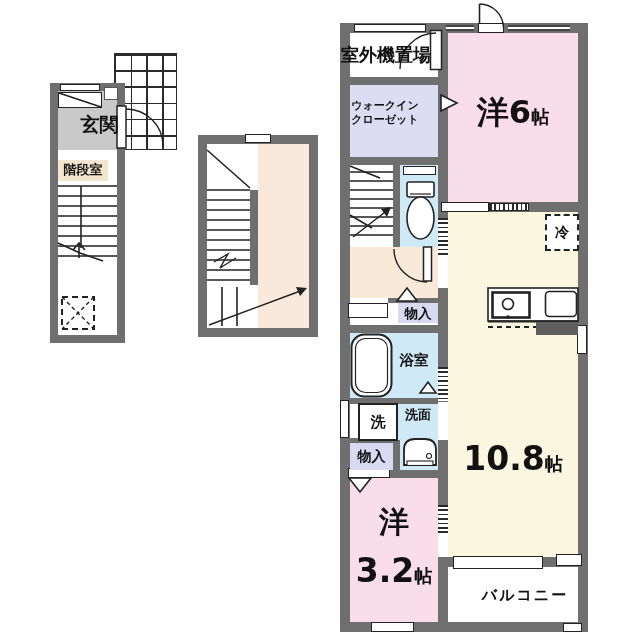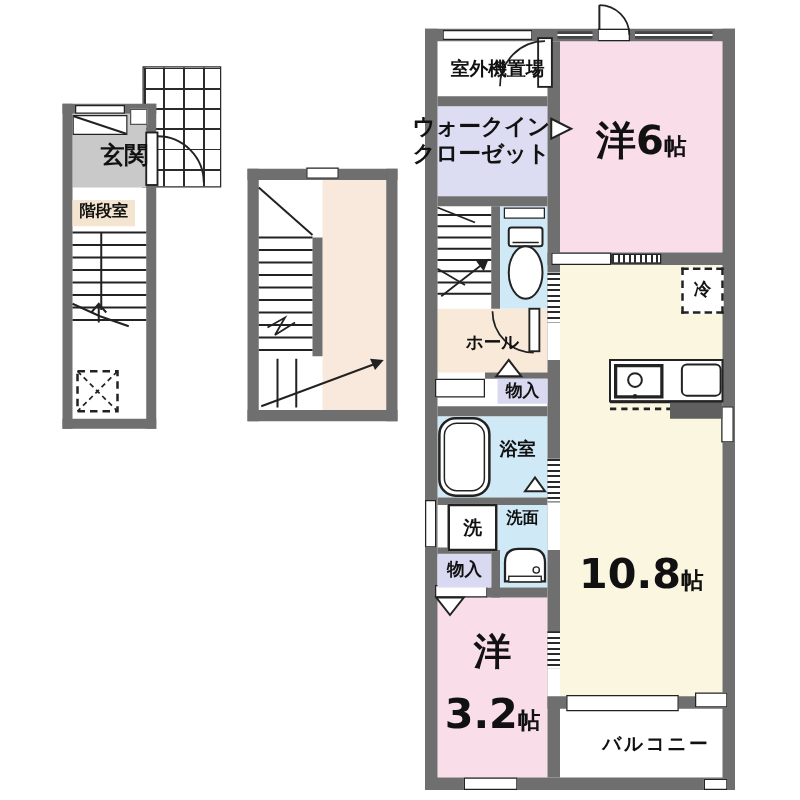--- a/index.html
+++ b/index.html
@@ -194,34 +194,31 @@
     <polygon points="349,478 371,478 360,492" fill="#fff" stroke="#222" stroke-width="1.6"></polygon>
     <polygon points="441,95 457,103 441,111" fill="#fff" stroke="#222" stroke-width="1.6"></polygon>
   </svg>
 
   <div class="abs lbl" style="left:58px;top:113px;width:59px;height:24px;font-size:19px;padding-left:24px;">
     <span>玄関</span>
   </div>
   <div class="abs lbl" style="left:58px;top:160px;width:50px;height:21px;font-size:13px;background:#f3e5d0;">
     <span>階段室</span>
   </div>
-  <div class="abs lbl" style="left:354px;top:47px;width:88px;height:16px;font-size:15px;text-align:right;">
+  <div class="abs lbl" style="left:342px;top:47px;width:88px;height:16px;font-size:18px;text-align:right;">
     <span>室外機置場</span>
   </div>
-  <div class="abs lbl" style="left:350px;top:95px;width:70px;height:36px;font-size:18px;flex-direction:column;">
+  <div class="abs lbl" style="left:350px;top:95px;width:70px;height:36px;font-size:11px;flex-direction:column;">
     <span>ウォークイン</span>
     <span>クローゼット</span>
   </div>
   <div class="abs lbl baseline" style="left:448px;top:92px;width:130px;height:50px;font-size:32px;">
     <span>洋6</span>
       <span class="small-unit" style="font-size:18px;">帖</span>
   </div>
-  <div class="abs lbl" style="left:350px;top:265px;width:88px;height:20px;font-size:14px;">
-    <span>ホール</span>
-  </div>
   <div class="abs lbl" style="left:398px;top:303px;width:40px;height:20px;font-size:13.5px;background:#d9d9f1;">
     <span>物入</span>
   </div>
   <div class="abs lbl" style="left:390px;top:351px;width:48px;height:18px;font-size:14.5px;">
     <span>浴室</span>
   </div>
   <div class="abs lbl" style="left:398px;top:406px;width:40px;height:18px;font-size:13px;">
     <span>洗面</span>
   </div>
   <div class="abs lbl" style="left:350px;top:443px;width:43px;height:27px;font-size:14px;background:#d9d9f1;">

